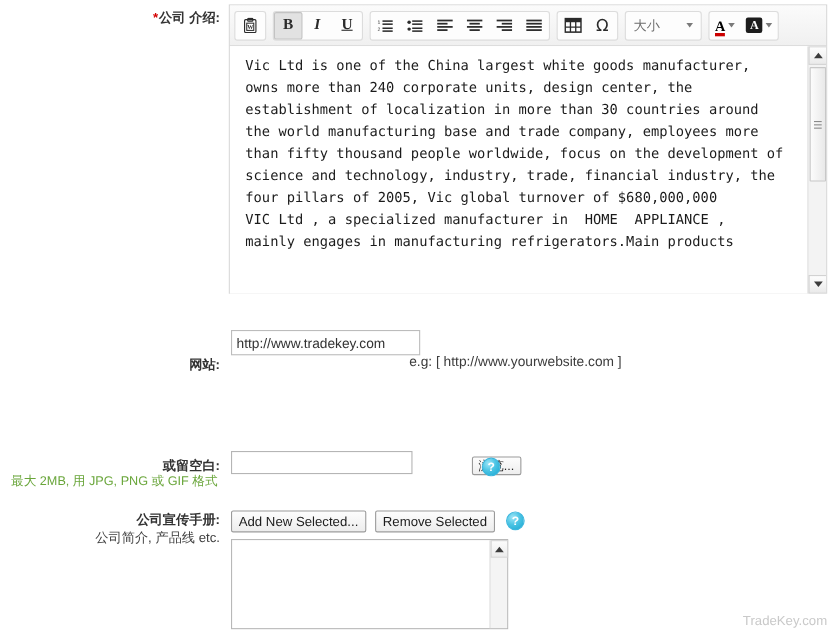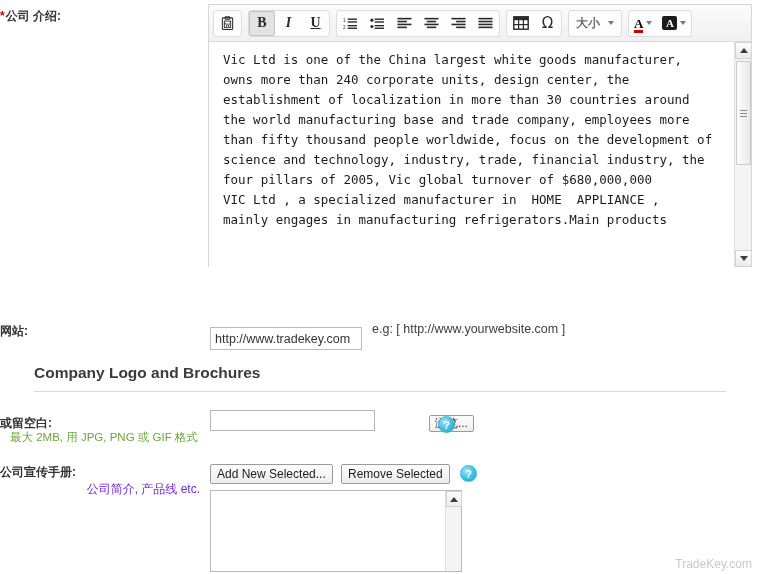--- a/index.html
+++ b/index.html
@@ -7,21 +7,21 @@
     margin: 0; padding: 0;
     width: 760px; height: 574px;
     background: #ffffff;
     font-family: "Liberation Sans", sans-serif;
     overflow: hidden;
   }
   .page { position: relative; width: 760px; height: 574px; background:#fff; }
 
   
   .lbl {
-    text-align: left;
+    text-align: right;
     font-size: 12px;
     color: #333;
     font-weight: bold;
   }
   .req { color: #d40000; font-weight: bold; margin-right: 1px; }
 
   
   .intro-label {
     position: absolute; left: 0; top: 8px; width: 200px;
   }
@@ -54,23 +54,23 @@
     cursor: default;
     border-radius: 2px;
   }
   .tbtn.on {
     background: #e2e2e2;
     border: 1px solid #c3c3c3;
     width: 26px; height: 25px;
   }
   .tbtn svg { display: block; }
   .sizebtn {
-    display: flex; align-items: center; gap: 8px;
+    display: flex; align-items: center; gap: 24px;
     padding: 0 7px; height: 25px;
-    font-size: 12px; color: #6d6d6d; font-weight: bold;
+    font-size: 12px; color: #6d6d6d;
   }
   .caret {
     width: 0; height: 0;
     border-left: 3.5px solid transparent;
     border-right: 3.5px solid transparent;
     border-top: 4px solid #7a7a7a;
   }
   .colorbtn { display:flex; align-items:center; gap:3px; padding:0 5px; height:25px;}
 
   .editor-body {
@@ -113,22 +113,22 @@
     border: 1px solid #c8c8c8;
     border-radius: 1px;
     display:flex; align-items:center; justify-content:center;
   }
   .grip { width:7px; }
   .grip div { height:1px; background:#8a8a8a; margin:2px 0;}
 
   
   .web-label { position:absolute; left:0; top:323px; width:200px; }
   .web-input {
-    position:absolute; left:210px; top:327px;
-    width:152px; height:23px;
+    position:absolute; left:210px; top:300px;
+    width:172px; height:23px;
     border:1px solid #bcbcbc; background:#fff;
     font-family:"Liberation Sans", sans-serif;
     font-size:12.5px; color:#333;
     padding:0 4px;
     outline:none;
   }
   .web-eg {
     position:absolute; left:372px; top:322px;
     font-size:12.5px; color:#3c3c3c;text-align:center;
   }
@@ -176,21 +176,21 @@
   .help-logo { position:absolute; left:438px; top:416px; }
   .logo-hint {
     position:absolute; left:210px; top:436px;
     font-size:12.5px; color:#2e2e2e;
   }
 
   
   .broch-label { position:absolute; left:0; top:464px; width:200px; }
   .broch-sub {
     position:absolute; left:0; top:481px; width:200px;
-    text-align:right; font-size:12px; color:#6d28d9; font-weight:normal;
+    text-align:right; font-size:12px; color:#404040; font-weight:normal;
   }
   .btn {
     height:20px; padding:0 6px;
     border:1px solid #9a9a9a;
     background: linear-gradient(#fdfdfd,#ededed);
     font-size:12px; color:#1c1c1c;
     display:flex; align-items:center;
     border-radius:2px;
     font-family:"Liberation Sans", sans-serif;
   }
@@ -363,24 +363,20 @@
             <span class="tri-dn"></span>
           </div>
       </div>
     </div>
   </div>
 
   <div class="web-label lbl">网站:</div>
   <input class="web-input" type="text" value="http://www.tradekey.com" style="">
   <div class="web-eg">e.g: [ http://www.yourwebsite.com ]</div>
 
-  <div class="sect">
-    <div class="sect-title">Company Logo and Brochures</div>
-    <div class="sect-rule"></div>
-  </div>
 
   <div class="logo-label lbl">或留空白:</div>
   <div class="logo-note">最大 2MB, 用 JPG, PNG 或 GIF 格式</div>
   <input class="logo-input" type="text" value="" style="">
   <div class="browse-btn">浏览...</div>
   <div class="help help-logo">?</div>
 
   <div class="broch-label lbl">公司宣传手册:</div>
   <div class="broch-sub">公司简介, 产品线 etc.</div>
   <div class="btn add-broch">Add New Selected...</div>

